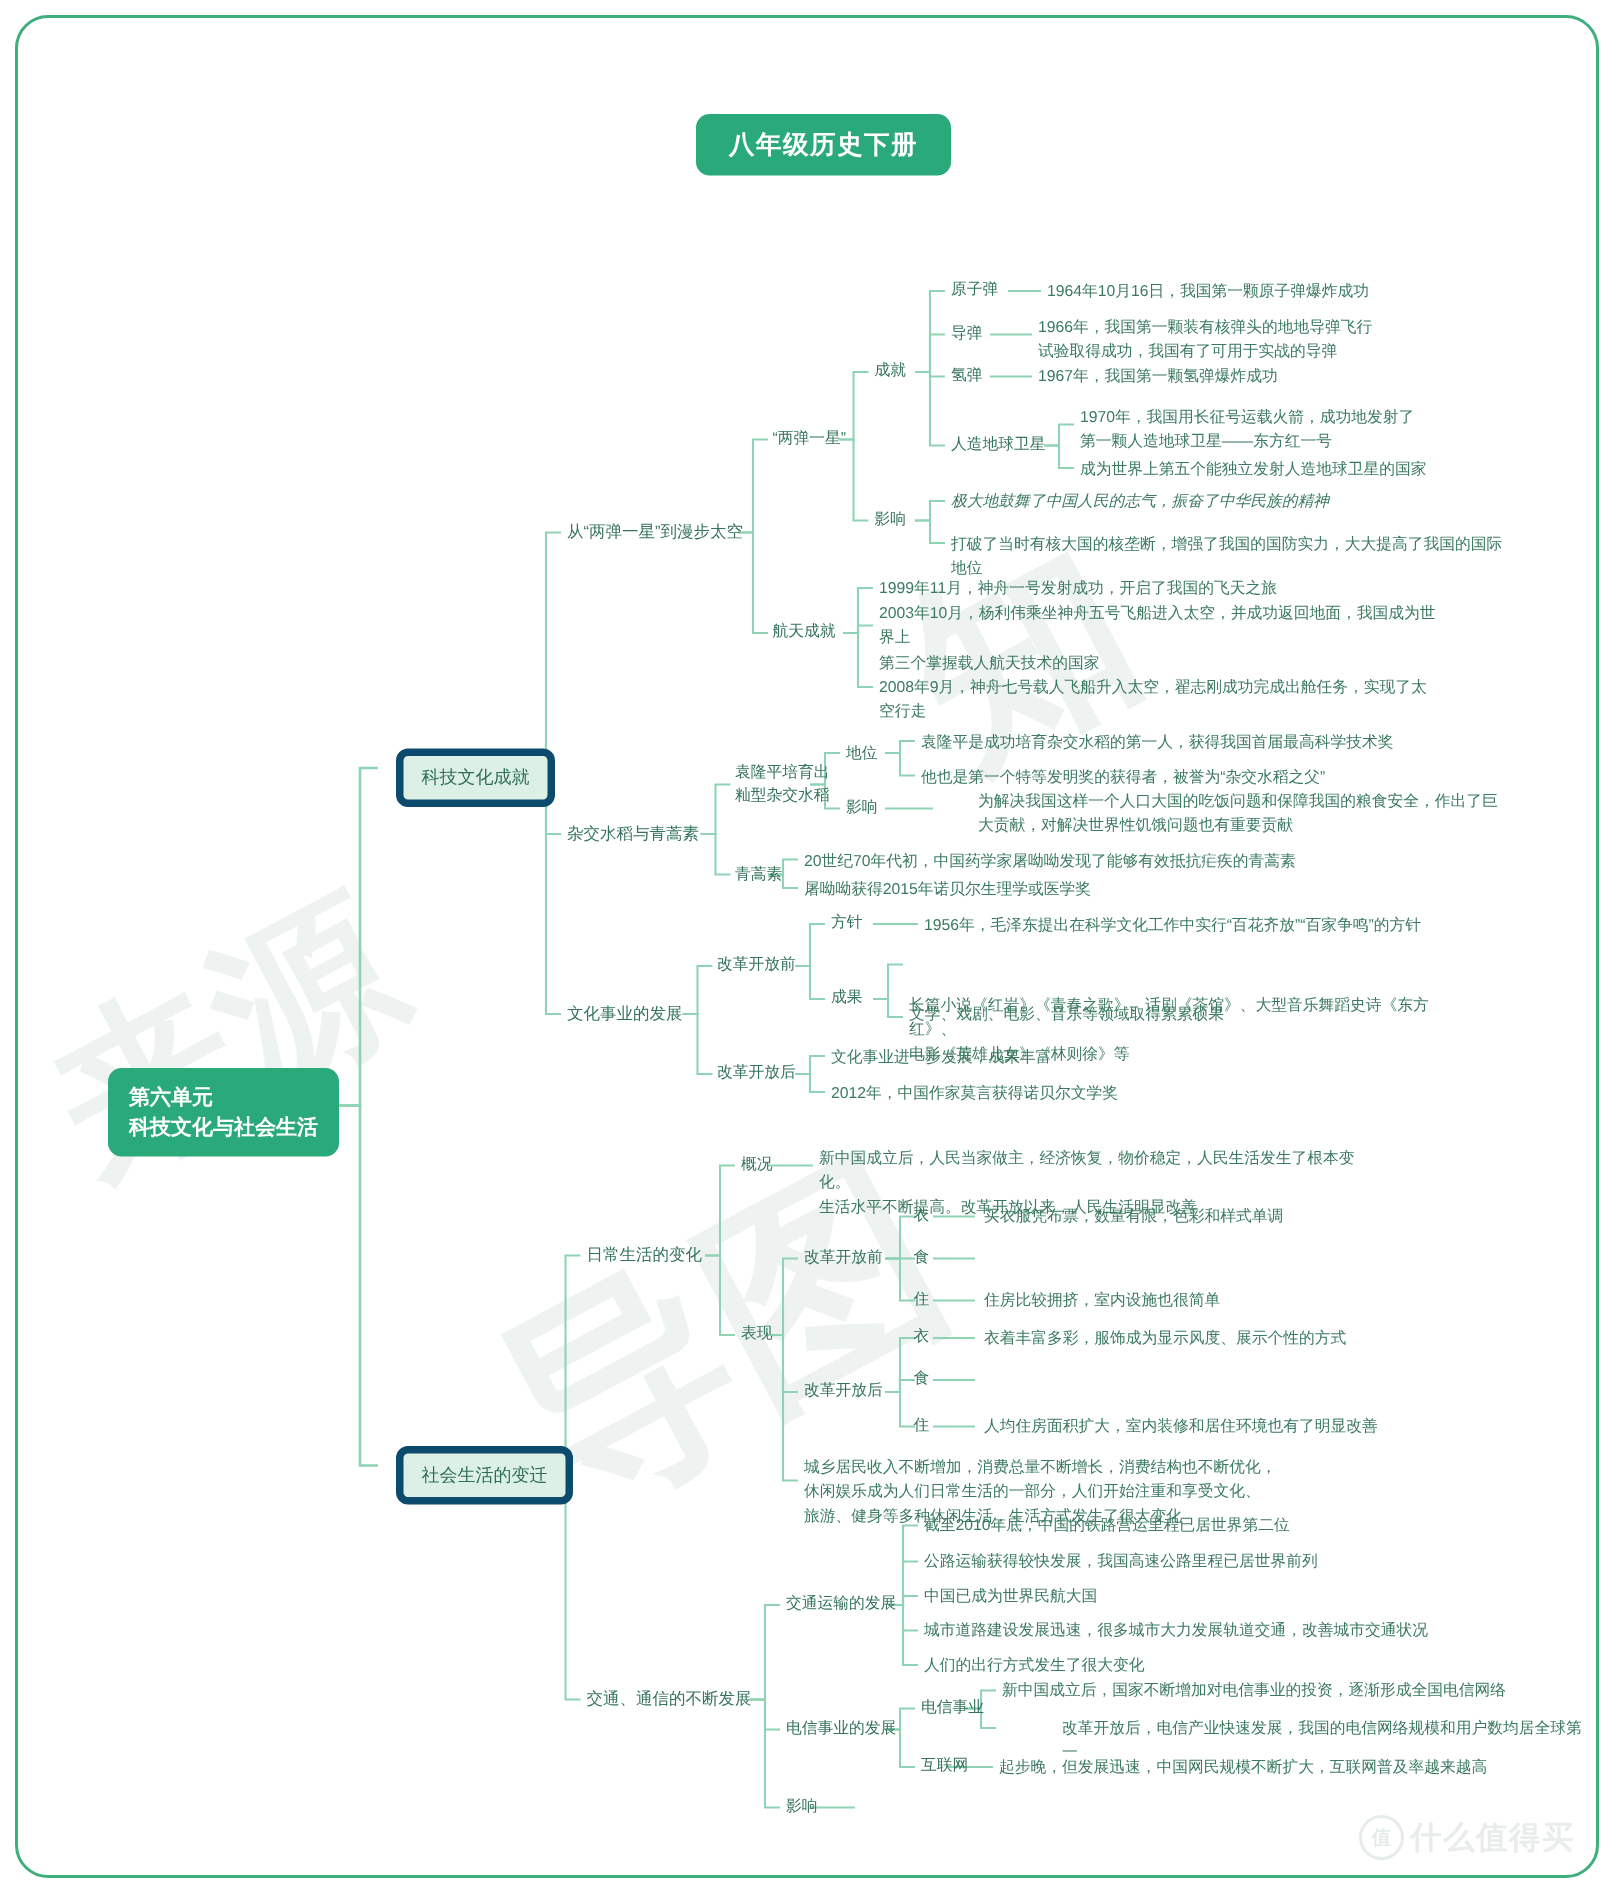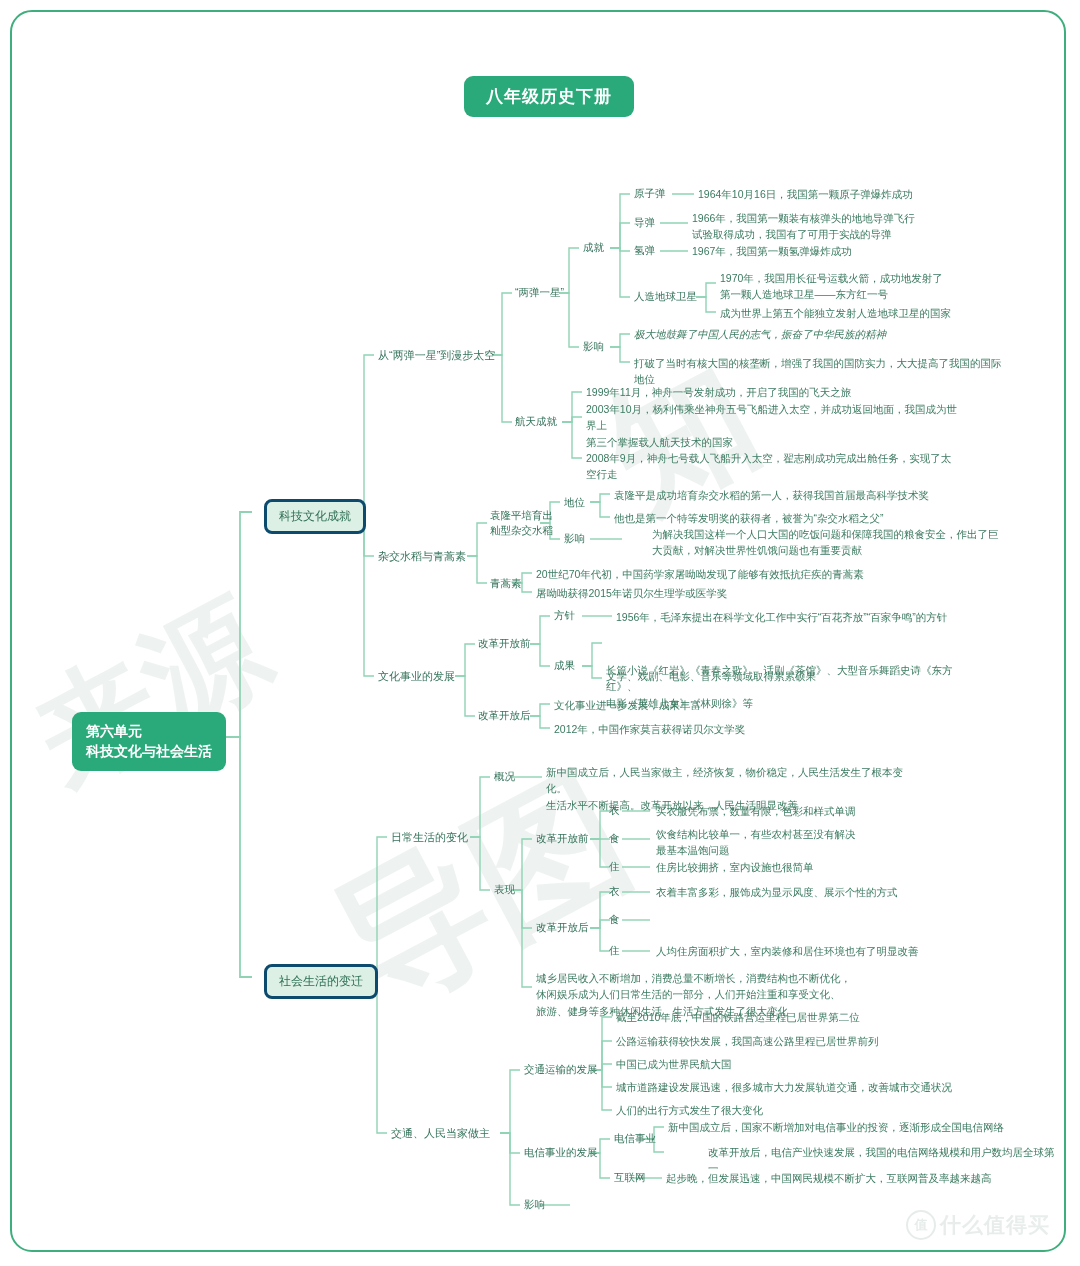--- a/index.html
+++ b/index.html
@@ -58,21 +58,21 @@
     color:#fff;
     font-size:14px;
     font-weight:700;
     padding:9px 14px;
     border-radius:9px;
     line-height:1.45;
     white-space:nowrap;
   }
   .lvl2{
     background:#ddf0e6;
-    border:3px solid #0c4a6e;
+    border:5px solid #0c4a6e;
     color:#2f6f55;
     font-size:12px;
     padding:6px 12px;
     border-radius:8px;
     white-space:nowrap;
   }
   .lvl3{
     color:#35735b;
     font-size:11px;
     line-height:1.5;
@@ -303,39 +303,37 @@
   <div class="node leaf" style="left:604px;top:597px;">1956年，毛泽东提出在科学文化工作中实行“百花齐放”“百家争鸣”的方针</div>
   <div class="node leaf" style="left:594px;top:656px;text-align:right;">文学、戏剧、电影、音乐等领域取得累累硕果</div>
   <div class="node leaf" style="left:594px;top:650px;">长篇小说《红岩》《青春之歌》、话剧《茶馆》、大型音乐舞蹈史诗《东方
 红》、
 电影《英雄儿女》《林则徐》等</div>
 
   <div class="node leaf" style="left:542px;top:685px;">文化事业进一步发展，成果丰富</div>
   <div class="node leaf" style="left:542px;top:709px;">2012年，中国作家莫言获得诺贝尔文学奖</div>
 
   <div class="node lvl3" style="left:379px;top:817px;">日常生活的变化</div>
-  <div class="node lvl3" style="left:379px;top:1113px;">交通、人民当家做主</div>
+  <div class="node lvl3" style="left:379px;top:1113px;">交通、通信的不断发展</div>
 
   <div class="node lvl4" style="left:482px;top:757px;">概况</div>
   <div class="node lvl4" style="left:482px;top:870px;">表现</div>
 
   <div class="node leaf" style="left:534px;top:752px;">新中国成立后，人民当家做主，经济恢复，物价稳定，人民生活发生了根本变
 化。
 生活水平不断提高。改革开放以来，人民生活明显改善</div>
 
   <div class="node lvl4" style="left:524px;top:819px;">改革开放前</div>
   <div class="node lvl4" style="left:524px;top:908px;">改革开放后</div>
 
   <div class="node lvl4" style="left:597px;top:791px;">衣</div>
   <div class="node lvl4" style="left:597px;top:819px;">食</div>
   <div class="node lvl4" style="left:597px;top:847px;">住</div>
 
   <div class="node leaf" style="left:644px;top:791px;">买衣服凭布票，数量有限，色彩和样式单调</div>
-  <div class="node leaf" style="left:644px;top:814px;">饮食结构比较单一，有些农村甚至没有解决
-最基本温饱问题</div>
   <div class="node leaf" style="left:644px;top:847px;">住房比较拥挤，室内设施也很简单</div>
 
   <div class="node lvl4" style="left:597px;top:872px;">衣</div>
   <div class="node lvl4" style="left:597px;top:900px;">食</div>
   <div class="node lvl4" style="left:597px;top:931px;">住</div>
 
   <div class="node leaf" style="left:644px;top:872px;">衣着丰富多彩，服饰成为显示风度、展示个性的方式</div>
   <div class="node leaf" style="left:644px;top:931px;">人均住房面积扩大，室内装修和居住环境也有了明显改善</div>
 
   <div class="node leaf" style="left:524px;top:958px;">城乡居民收入不断增加，消费总量不断增长，消费结构也不断优化，

